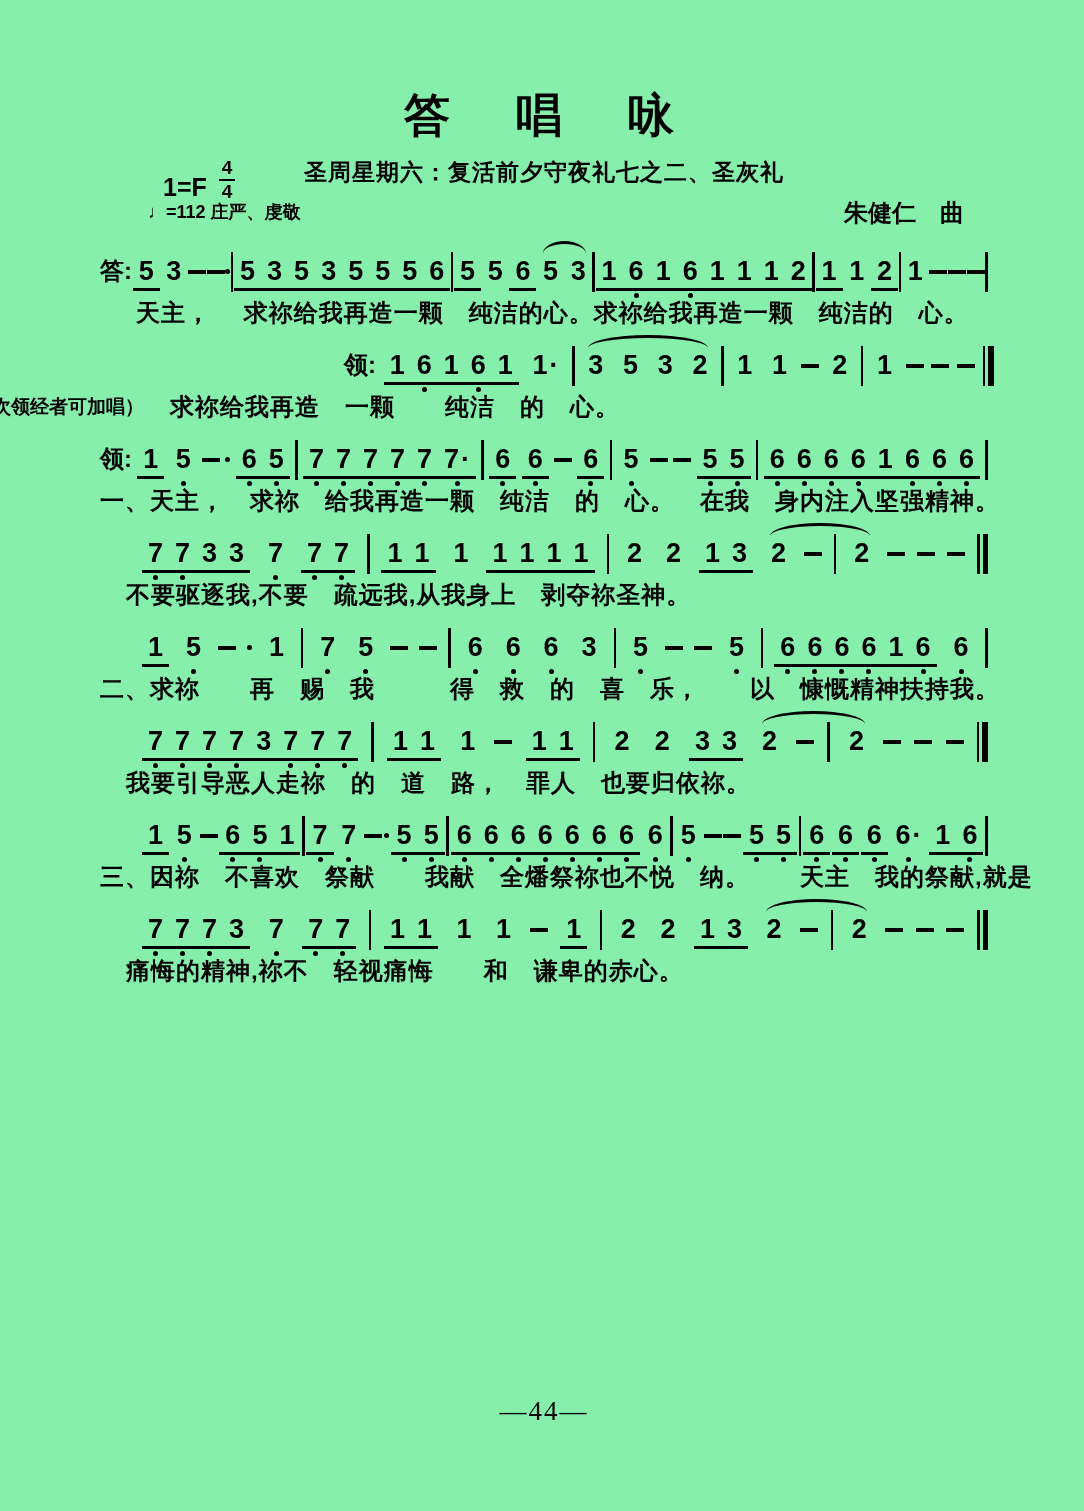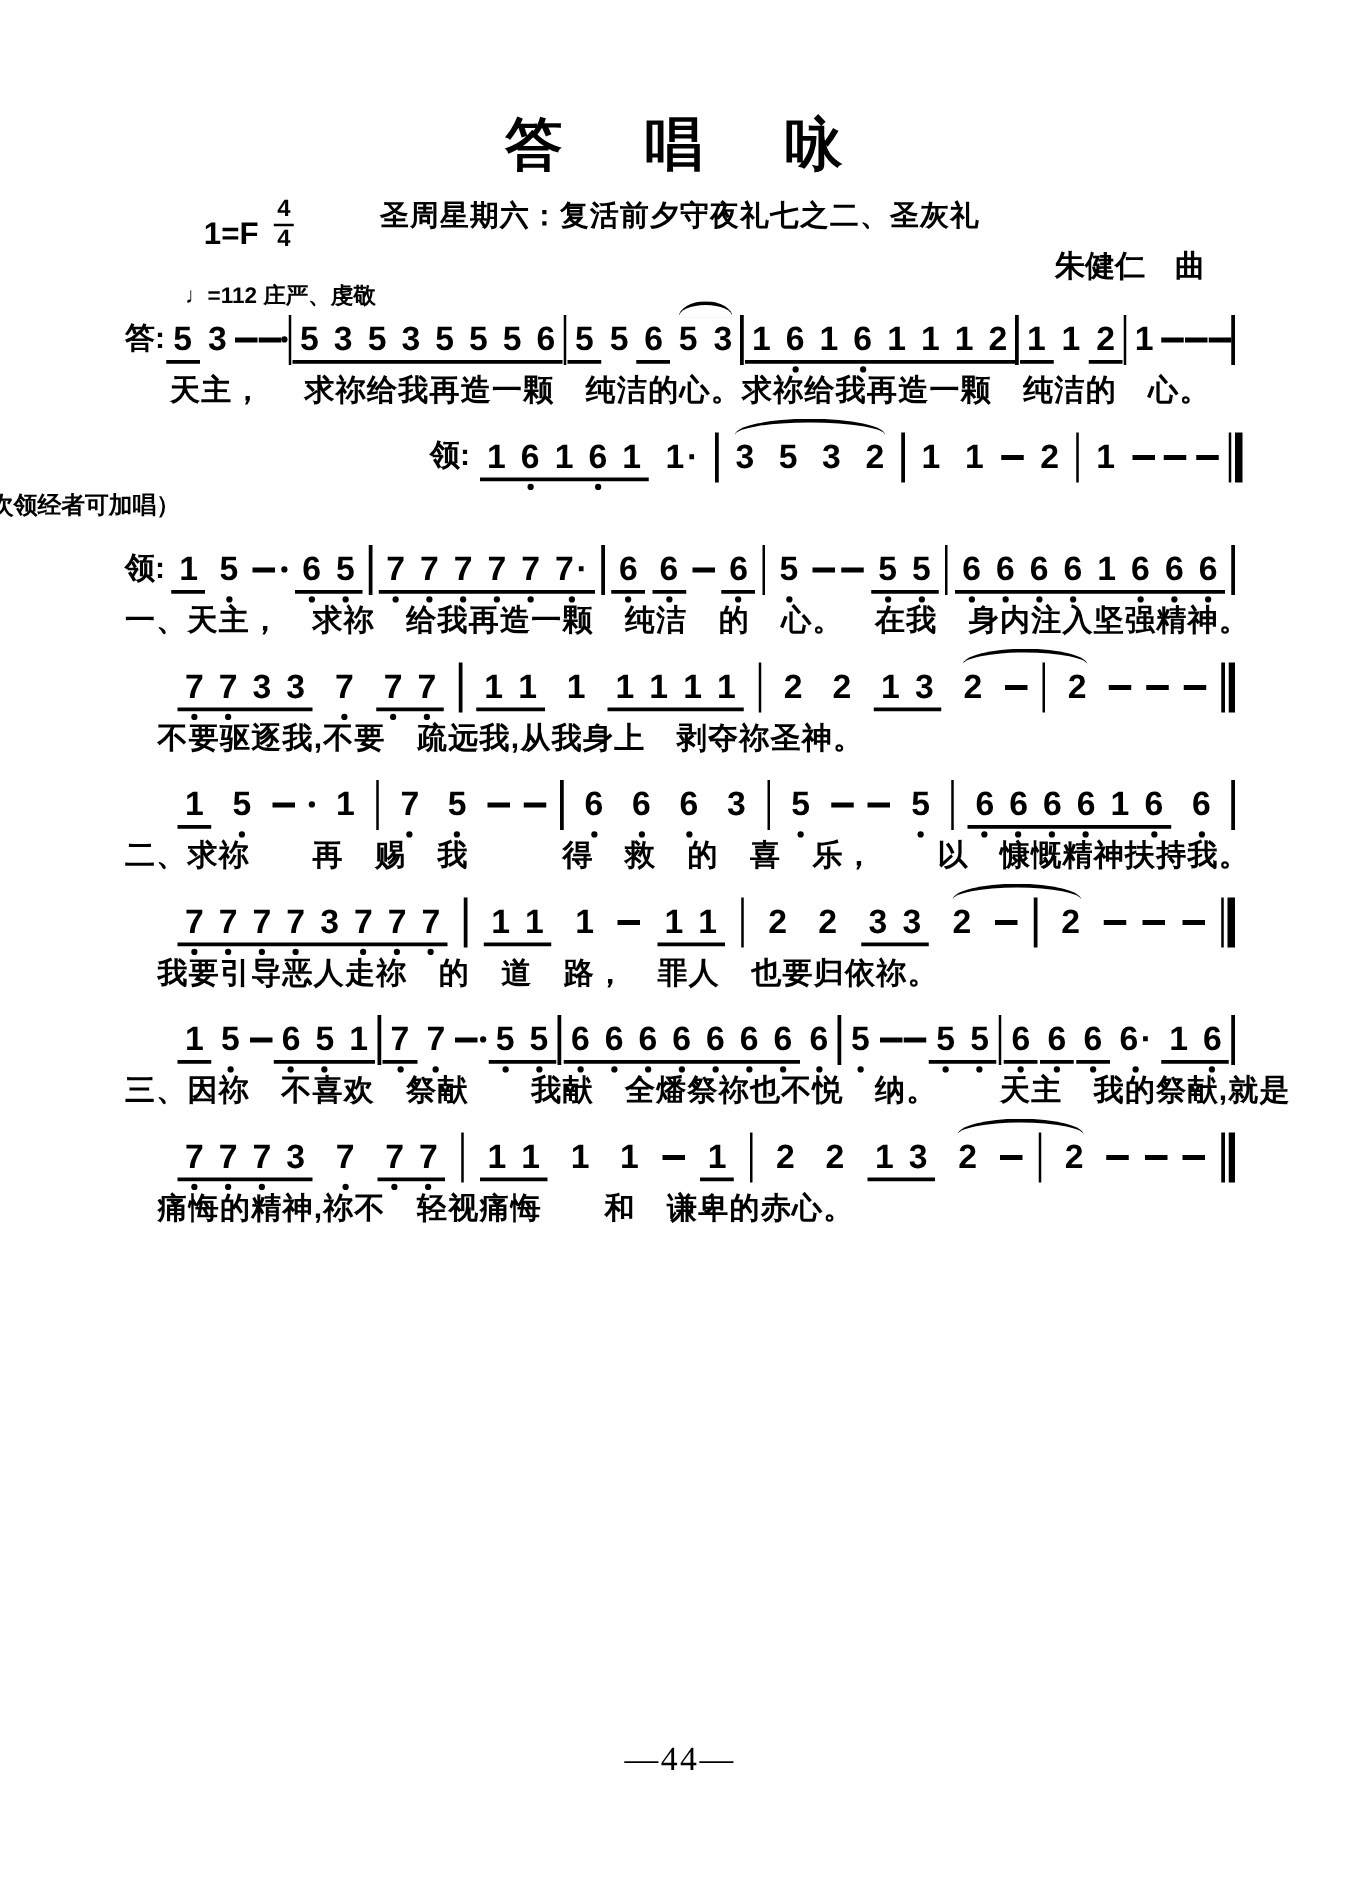--- a/index.html
+++ b/index.html
@@ -1,20 +1,20 @@
 <!DOCTYPE html>
 <html><head>
 <meta charset="utf-8">
 <style>
   html,body{margin:0;padding:0;background:#e8e8e8;}
   .sheet{
     position:relative;
     width:1084px;height:1511px;
     margin:0 auto;
-    background:#ffffff;
+    background:#86efac;
     box-sizing:border-box;
     padding:0 96px 0 100px;
     font-family:"Liberation Sans",sans-serif;
     color:#000;
     overflow:hidden;
   }
   .title{
     text-align:center;
     margin:0;
     padding-top:88px;
@@ -27,21 +27,21 @@
     text-align:center;
     font-size:23px;
     font-weight:bold;
     margin-top:14px;
     letter-spacing:1px;
   }
   .keytime{position:absolute;left:163px;top:158px;font-size:25px;font-weight:bold;display:flex;align-items:flex-end;}
   .frac{display:inline-flex;flex-direction:column;align-items:center;font-size:19px;line-height:1.05;font-weight:bold;margin-left:12px;}
   .frac .num{border-bottom:2.5px solid #000;padding:0 3px 1px;}
   .frac .den{padding:1px 3px 0;}
-  .tempo{position:absolute;left:148px;top:200px;font-size:18px;font-weight:bold;margin-top:24px;}
+  .tempo{position:absolute;left:148px;top:200px;font-size:18px;font-weight:bold;}
   .composer{position:absolute;right:120px;top:197px;font-size:24px;font-weight:bold;}
 
   .systems{margin-top:56px;}
   .system{margin-bottom:8px;}
 
   .noteline{
     position:relative;
     display:flex;
     justify-content:space-between;
     align-items:flex-start;
@@ -219,20 +219,21 @@
           <span class="dash"></span>
           <span class="dash"></span>
           <span class="finalbar">
             <span class="fb-thin"></span>
             <span class="fb-thick"></span>
           </span>
           <span class="arc" style="left: 243.719px; width: 120.281px; top: -3px;"></span>
         </div>
         <div class="lyricline">
           <span class="annotation">（最后一次领经者可加唱）</span>
+          <span class="lyrics">求祢给我再造　一颗　　纯洁　的　心。</span>
         </div>
       </div>
       <div class="system sys2">
         <div class="noteline">
           <span class="vlabel">领:</span>
           <span class="grp">
             <span class="note">1</span>
           </span>
           <span class="note dotb">5</span>
           <span class="dash"></span>

